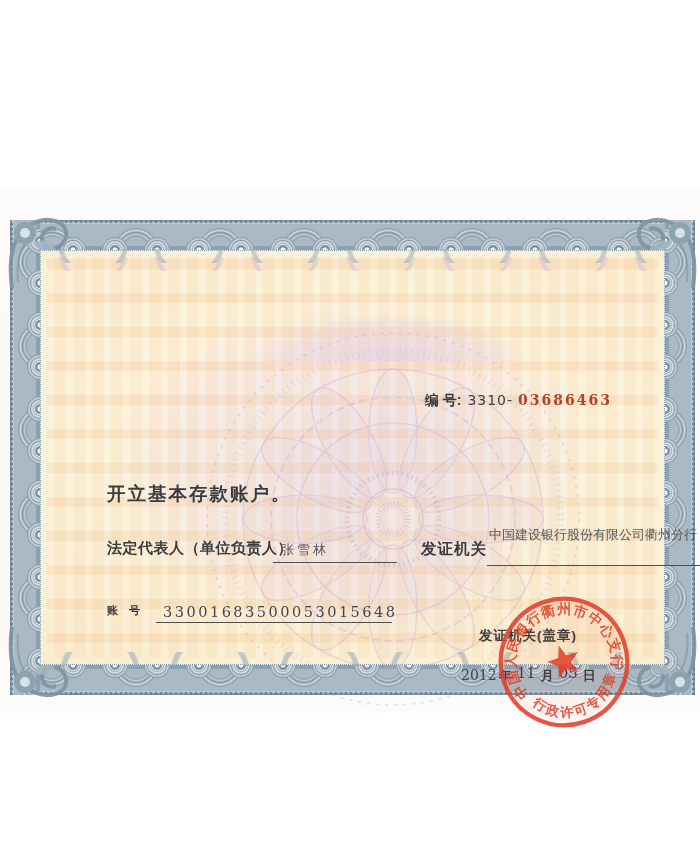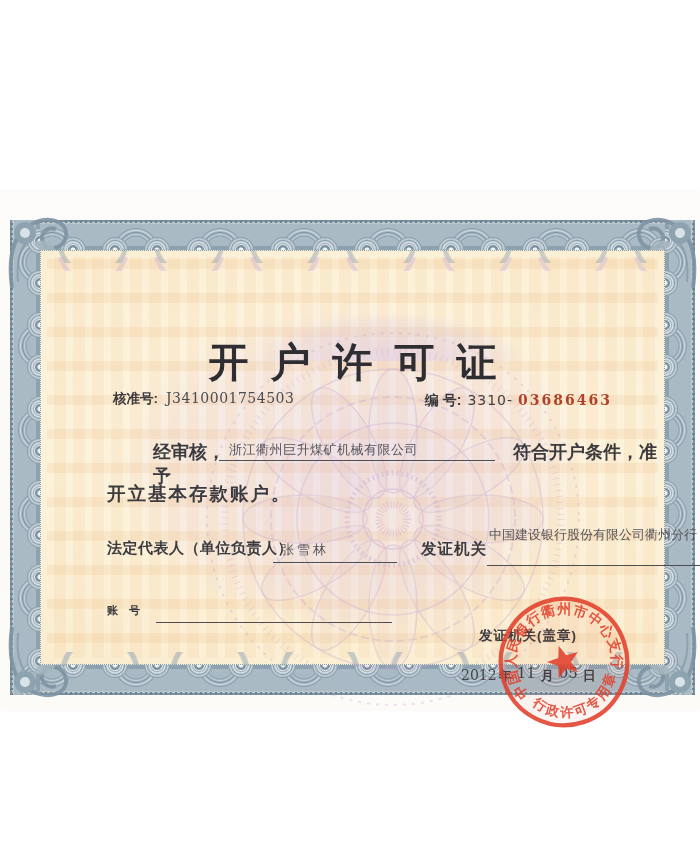--- a/index.html
+++ b/index.html
@@ -176,45 +176,39 @@
             <ellipse cx="200" cy="112" rx="24" ry="62" transform="rotate(270 200 200)"></ellipse>
             <ellipse cx="200" cy="112" rx="24" ry="62" transform="rotate(300 200 200)"></ellipse>
             <ellipse cx="200" cy="112" rx="24" ry="62" transform="rotate(330 200 200)"></ellipse>
           </g>
           <circle cx="200" cy="200" r="46" stroke-width="5" stroke-dasharray="2 3" opacity="0.7"></circle>
           <circle cx="200" cy="200" r="30" stroke-width="1.5" opacity="0.75"></circle>
           <circle cx="200" cy="200" r="14" stroke-width="8" stroke-dasharray="1 2" opacity="0.7"></circle>
         </g>
       </svg>
 
-      <div class="t title">开户许可证</div>
-
-      <div class="t approval">
-        <span class="lbl">核准号:</span><span class="val">J3410001754503</span>
-      </div>
+
 
       <div class="t serial">
         <span class="lbl">编 号:</span><span class="pre">3310-</span><span class="red">03686463</span>
       </div>
 
-      <div class="t audit1">
-        <span>经审核，</span><span class="company">浙江衢州巨升煤矿机械有限公司</span><span class="suffix">符合开户条件，准予</span>
-      </div>
 
       <div class="t rep-label">法定代表人（单位负责人）</div>
 
       <div class="t audit2">开立基本存款账户。</div>
       <div class="t rep-name">张雪林</div>
       <div class="u1"></div>
 
       <div class="t bank-label">发证机关</div>
       <div class="t bank-name">中国建设银行股份有限公司衢州分行</div>
       <div class="u2"></div>
 
       <div class="t acct-label">账　号</div>
+      <div class="t acct-val">33001683500053015648</div>
       <div class="u3"></div>
 
       <div class="t issuer">发证机关(盖章)</div>
 
       <div class="t dateline">
         <span class="num">2012</span><span class="unit">年</span><span class="fill">11</span><span class="unit">月</span><span class="fill">05</span><span class="unit">日</span>
       </div>
 
       <svg class="seal" width="150" height="150" viewBox="0 0 140 140">
         <defs>

